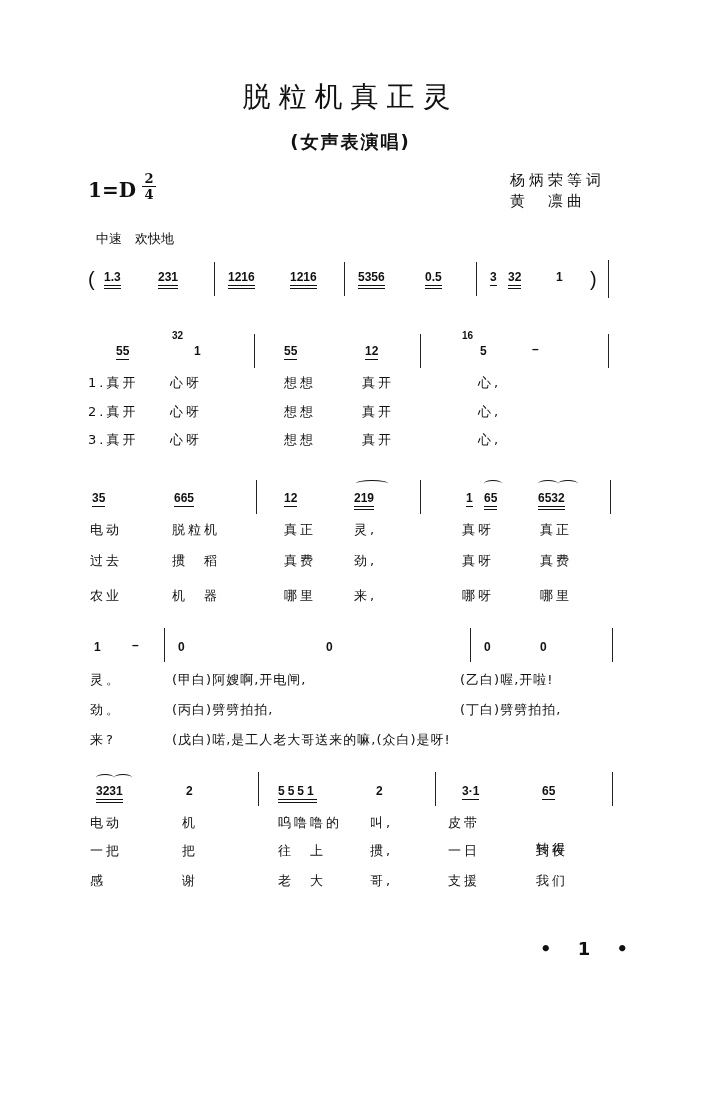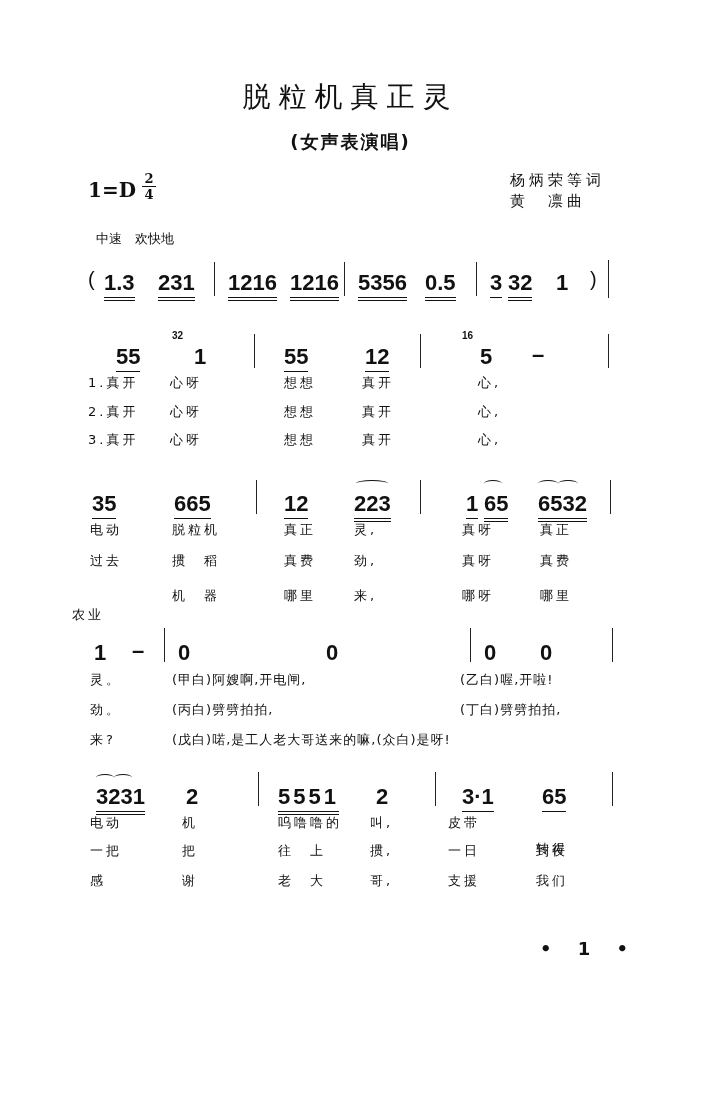--- a/index.html
+++ b/index.html
@@ -8,21 +8,21 @@
     color:#111; font-family:"DejaVu Sans", sans-serif;
   }
   .abs { position:absolute; white-space:nowrap; }
   .title { left:0; width:701px; text-align:center; top:78px; font-family:"DejaVu Serif", serif; font-size:28px; letter-spacing:8px; font-weight:400; }
   .subtitle { left:0; width:701px; text-align:center; top:130px; font-size:18px; font-weight:bold; letter-spacing:2px; }
   .key { left:88px; top:178px; font-family:"DejaVu Serif", serif; font-size:20px; font-weight:bold; }
   .timesig { position:absolute; left:142px; top:172px; width:14px; text-align:center; font-family:"DejaVu Serif", serif; font-weight:bold; font-size:13px; line-height:13px; }
   .timesig .bar { display:block; border-top:1.5px solid #111; margin:1px 0; }
   .credits { left:510px; top:170px; font-family:"DejaVu Serif", serif; font-size:15px; line-height:21px; letter-spacing:4px; }
   .tempo { left:96px; top:230px; font-size:13px; }
-  .n { position:absolute; font-family:"Liberation Sans", sans-serif; font-weight:bold; font-size:22px; white-space:nowrap; }
+  .n { position:absolute; font-family:"Liberation Sans", sans-serif; font-weight:bold; font-size:12px; white-space:nowrap; }
   .u1 { border-bottom:1.5px solid #111; padding-bottom:1px; }
   .u2 { border-bottom:4px double #111; padding-bottom:1px; }
   .bl { position:absolute; width:0; border-left:1.5px solid #222; }
   .ly { position:absolute; font-size:13px; white-space:nowrap; letter-spacing:3px; }
   .slur { position:absolute; border-top:1.5px solid #111; border-radius:50% 50% 0 0; height:6px; }
   .small { position:absolute; font-family:"Liberation Sans", sans-serif; font-weight:bold; font-size:10px; }
   .pageno { left:540px; top:938px; font-size:18px; font-weight:bold; letter-spacing:10px; }
 </style>
 </head>
 <body>
@@ -87,42 +87,42 @@
   <span class="ly" style="left:362px;top:431px;">真开</span>
   <span class="ly" style="left:478px;top:431px;">心,</span>
 </div>
 
 <div>
   <span class="n u1" style="left:92px;top:491px;">35</span>
   <span class="n u1" style="left:174px;top:491px;">665</span>
   <span class="bl" style="left:256px;top:480px;height:34px;"></span>
   <span class="n u1" style="left:284px;top:491px;">12</span>
   <span class="slur" style="left:356px;top:480px;width:32px;"></span>
-  <span class="n u2" style="left:354px;top:491px;">223</span>
+  <span class="n u2" style="left:354px;top:491px;">219</span>
   <span class="bl" style="left:420px;top:480px;height:34px;"></span>
   <span class="n u1" style="left:466px;top:491px;">1</span>
   <span class="slur" style="left:484px;top:480px;width:18px;"></span>
   <span class="n u2" style="left:484px;top:491px;">65</span>
   <span class="slur" style="left:538px;top:480px;width:20px;"></span>
   <span class="slur" style="left:558px;top:480px;width:20px;"></span>
   <span class="n u2" style="left:538px;top:491px;">6532</span>
   <span class="bl" style="left:610px;top:480px;height:34px;"></span>
   <span class="ly" style="left:90px;top:521px;">电动</span>
   <span class="ly" style="left:172px;top:521px;">脱粒机</span>
   <span class="ly" style="left:284px;top:521px;">真正</span>
   <span class="ly" style="left:354px;top:521px;">灵,</span>
   <span class="ly" style="left:462px;top:521px;">真呀</span>
   <span class="ly" style="left:540px;top:521px;">真正</span>
   <span class="ly" style="left:90px;top:552px;">过去</span>
   <span class="ly" style="left:172px;top:552px;">掼　稻</span>
   <span class="ly" style="left:284px;top:552px;">真费</span>
   <span class="ly" style="left:354px;top:552px;">劲,</span>
   <span class="ly" style="left:462px;top:552px;">真呀</span>
   <span class="ly" style="left:540px;top:552px;">真费</span>
-  <span class="ly" style="left:72px;top:587px;margin-top:19px;">农业</span>
+  <span class="ly" style="left:90px;top:587px;">农业</span>
   <span class="ly" style="left:172px;top:587px;">机　器</span>
   <span class="ly" style="left:284px;top:587px;">哪里</span>
   <span class="ly" style="left:354px;top:587px;">来,</span>
   <span class="ly" style="left:462px;top:587px;">哪呀</span>
   <span class="ly" style="left:540px;top:587px;">哪里</span>
 </div>
 
 <div>
   <span class="n" style="left:94px;top:640px;">1</span>
   <span class="n" style="left:132px;top:638px;">–</span>

